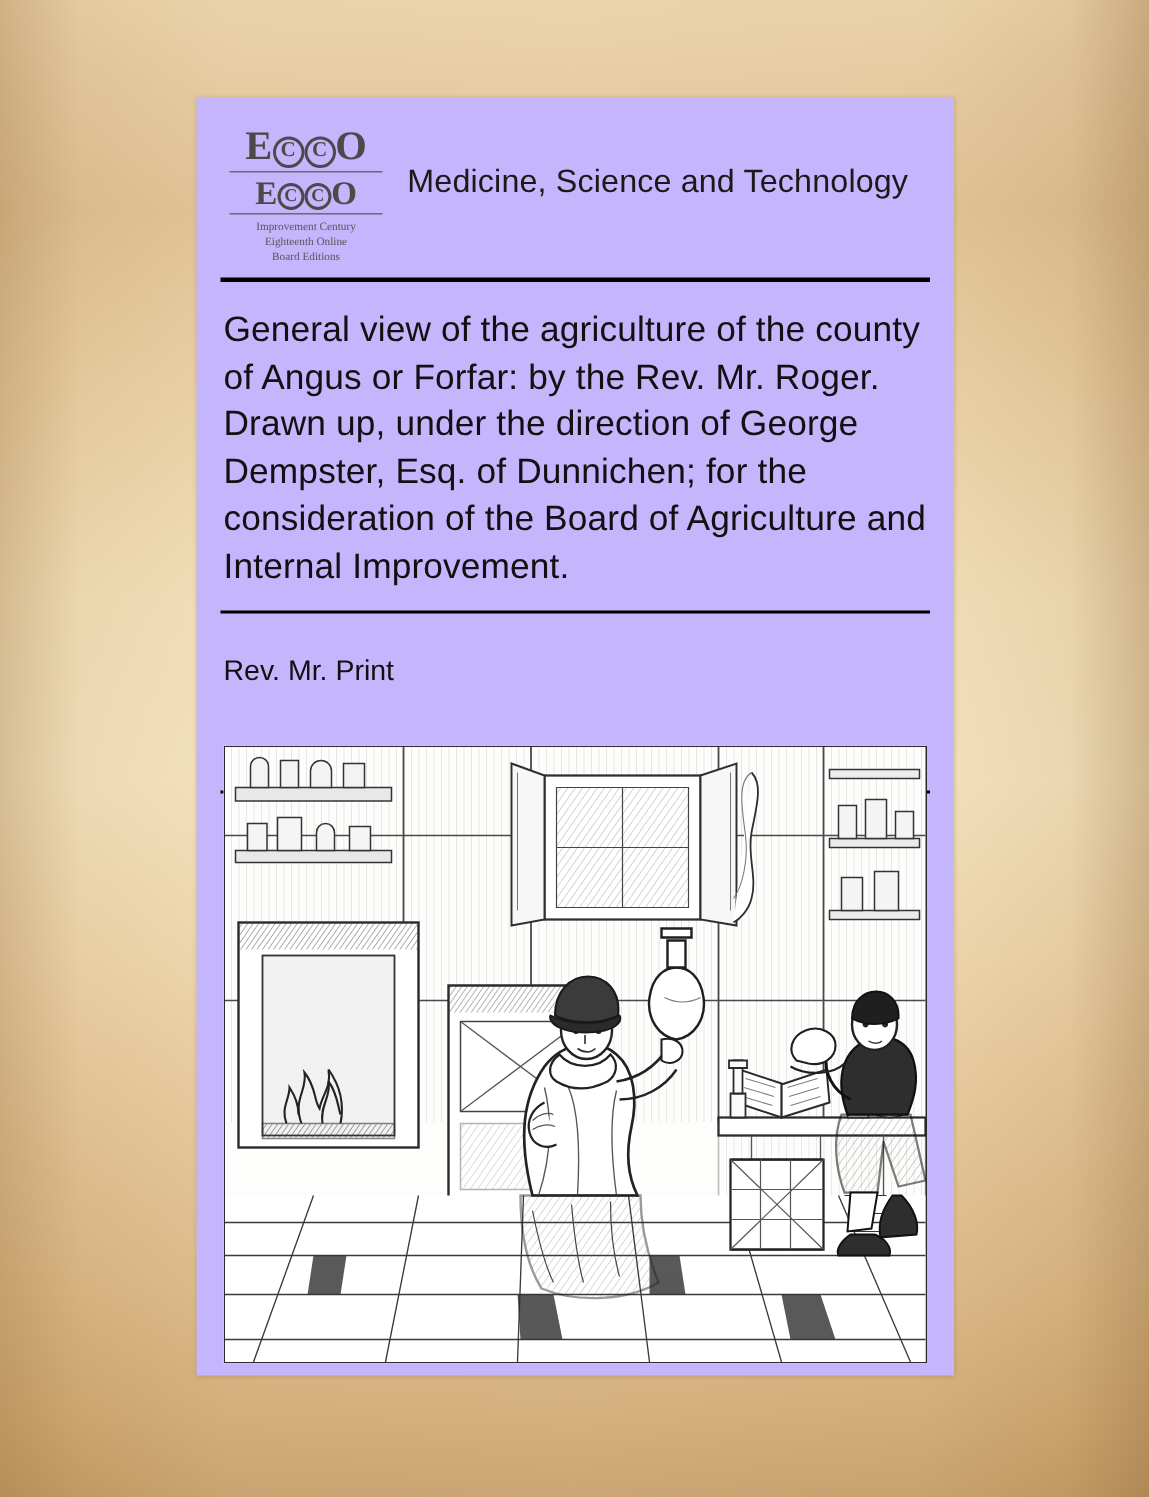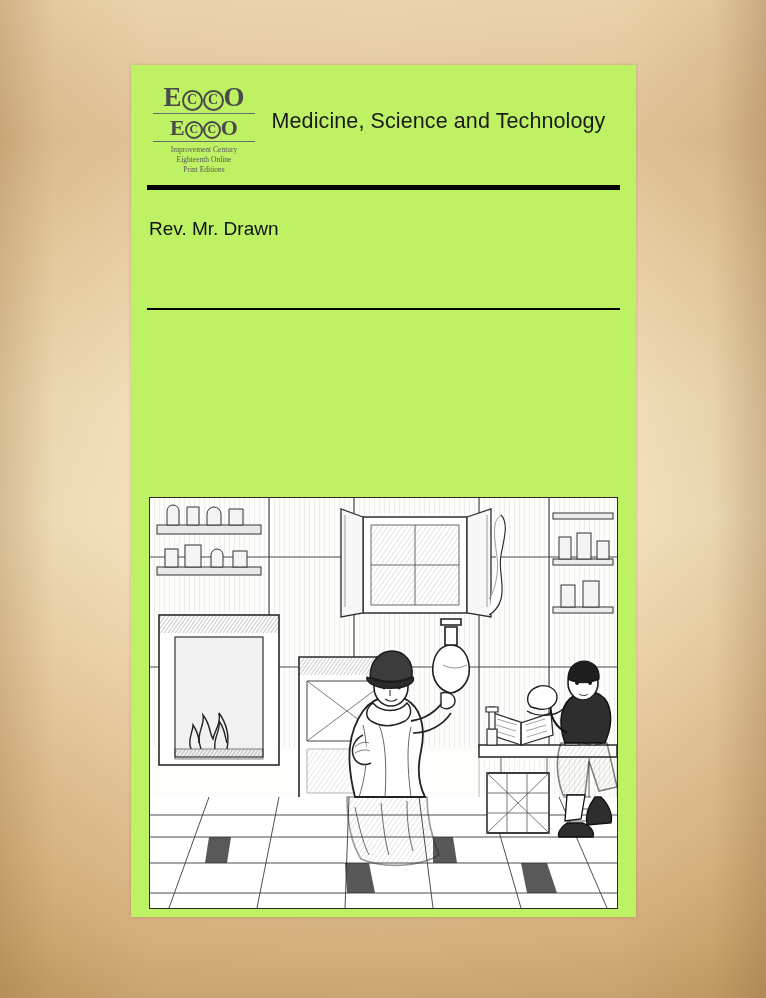--- a/index.html
+++ b/index.html
@@ -47,21 +47,21 @@
         rgba(140,100,55,0.34) 100%);
   }
 
   
   .cover {
     position: absolute;
     left: 131px;
     top: 65px;
     width: 505px;
     height: 852px;
-    background: #bef264;
+    background: #c4b5fd;
     box-shadow: 0 0 3px rgba(90,60,20,0.25);
   }
 
   
   .header {
     position: relative;
     height: 120px;
   }
 
   .ecco-logo {
@@ -168,33 +168,36 @@
       <div class="ecco-word">
         <span>E</span><span class="o-ring">C</span><span class="o-ring">C</span><span>O</span>
       </div>
       <div class="ecco-rule"></div>
       <div class="ecco-word" style="font-size:22px;line-height:21px;">
         <span>E</span><span class="o-ring" style="width:14px;height:14px;line-height:12px;font-size:12px;">C</span><span class="o-ring" style="width:14px;height:14px;line-height:12px;font-size:12px;">C</span><span>O</span>
       </div>
       <div class="ecco-rule"></div>
       <div class="ecco-sub">Improvement Century</div>
       <div class="ecco-sub">Eighteenth Online</div>
-      <div class="ecco-sub">Print Editions</div>
+      <div class="ecco-sub">Board Editions</div>
     </div>
 
     <div class="collection-title">Medicine, Science and Technology</div>
   </div>
 
   <div class="rule"></div>
 
+  <div class="title-block">
+    <div class="doc-title">General view of the agriculture of the county of Angus or Forfar: by the Rev. Mr. Roger. Drawn up, under the direction of George Dempster, Esq. of Dunnichen; for the consideration of the Board of Agriculture and Internal Improvement.</div>
+  </div>
 
   <div class="rule thin"></div>
 
   <div class="author-block">
-    <div class="author">Rev. Mr. Drawn</div>
+    <div class="author">Rev. Mr. Print</div>
   </div>
 
   <div class="rule thin" style="margin-top:2px;"></div>
 
   <div class="illus-wrap">
     <svg width="469" height="412" viewBox="0 0 469 412" xmlns="http://www.w3.org/2000/svg">
       <defs>
         <pattern id="hatch" width="4" height="4" patternUnits="userSpaceOnUse" patternTransform="rotate(35)">
           <line x1="0" y1="0" x2="0" y2="4" stroke="#5a5a5a" stroke-width="0.7"></line>
         </pattern>

